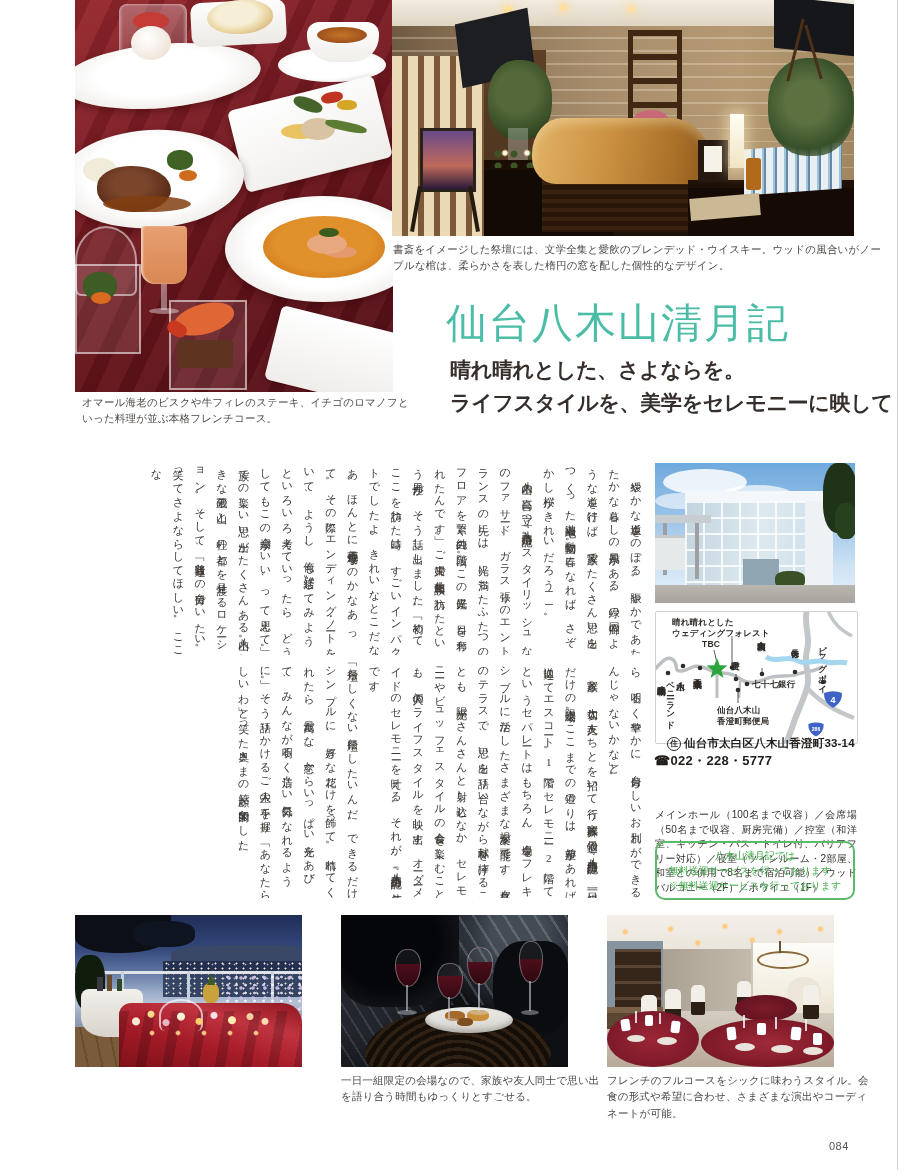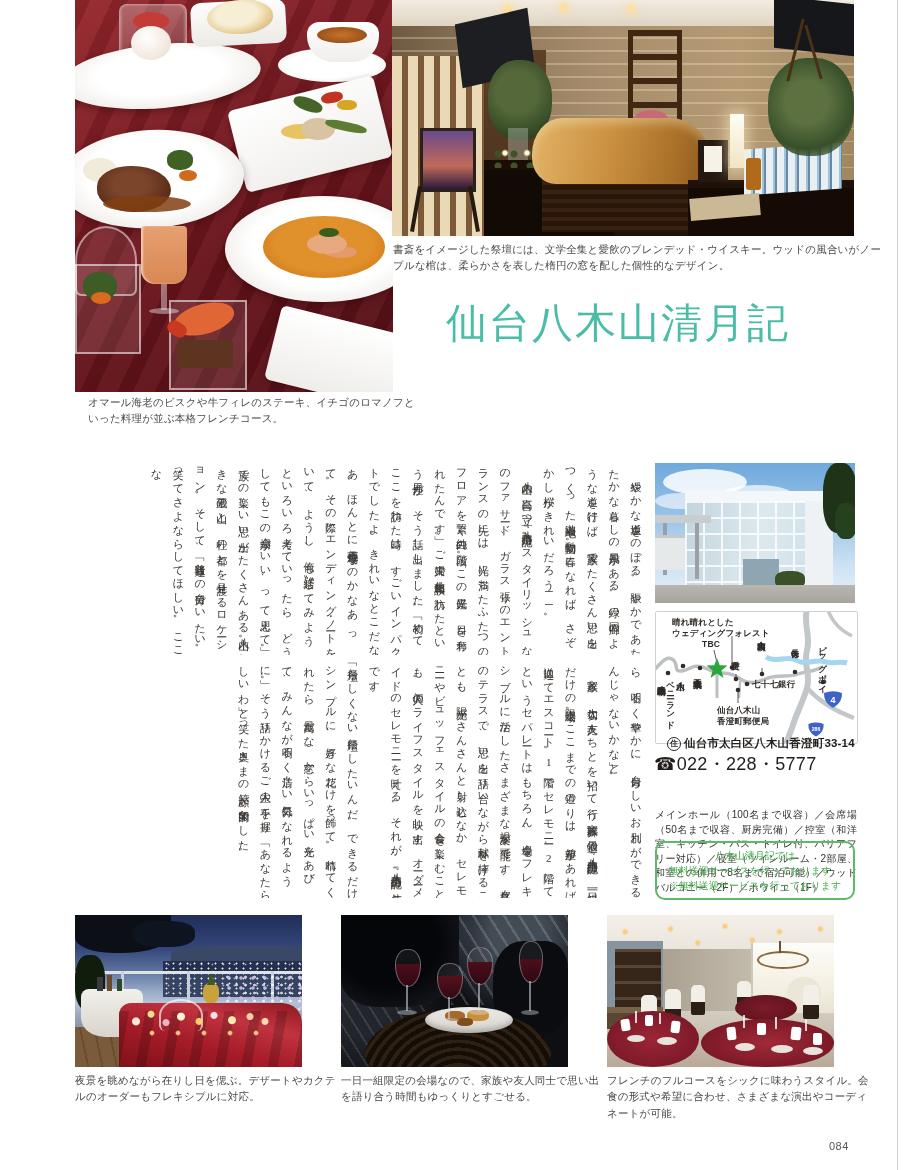--- a/index.html
+++ b/index.html
@@ -15,21 +15,21 @@
   .article{position:absolute;writing-mode:vertical-rl;text-orientation:upright;
          font-family:"Liberation Serif",serif;font-size:11px;letter-spacing:1.1px;
          line-height:21.8px;color:#3b3733;white-space:pre-line;overflow:hidden;}
   .map{position:absolute;background:#fff;border:1px solid #cfd2d4;border-radius:2px;overflow:hidden;}
   .hlab,.vlab{position:absolute;font-weight:700;font-size:8.5px;line-height:10.5px;
          color:#2e2a27;white-space:pre-line;letter-spacing:.2px;}
   .vlab{writing-mode:vertical-rl;text-orientation:upright;line-height:10px;}
   .addr{position:absolute;font-weight:700;font-size:11.5px;color:#211d1a;letter-spacing:.2px;margin-left:13px;}
   .addr-mark{display:inline-block;width:12px;height:12px;border:1px solid #2b2724;border-radius:50%;
          font-size:8px;line-height:12px;text-align:center;font-weight:700;vertical-align:1px;margin-right:3px;}
-  .phone{position:absolute;font-weight:400;font-size:18px;color:#211d1a;letter-spacing:.3px;}
+  .phone{position:absolute;font-weight:700;font-size:13px;color:#211d1a;letter-spacing:.3px;}
   .facil{position:absolute;font-size:10px;line-height:1.45;color:#33302d;letter-spacing:.1px;text-align:justify;}
   .notice{position:absolute;border:2px solid #5cba6a;border-radius:10px;color:#3fae4a;
          font-size:10px;line-height:1.5;text-align:center;padding:5px 2px;font-weight:500;}
   .footer-pr{position:absolute;border:1px solid #8a8a8a;border-radius:2px;color:#555;
          font-size:9.5px;font-weight:700;line-height:11px;padding:1px 4px;letter-spacing:1px;margin-top:36px;}
   .footer-num{position:absolute;color:#555;font-size:11px;letter-spacing:.5px;}
   .rule{position:absolute;background:#cfcfcf;}
 </style>
 </head>
 <body>
@@ -109,21 +109,25 @@
     <div class="ab" style="left:338px;top:114px;width:14px;height:54px;background:linear-gradient(#fffdf4,#f0e4c4);box-shadow:0 0 14px 4px rgba(255,240,200,.55);"></div>
     <div class="ab" style="left:354px;top:158px;width:15px;height:32px;background:#b06a1a;border-radius:3px;"></div>
     <div class="ab" style="left:376px;top:58px;width:86px;height:98px;border-radius:45%;background:radial-gradient(circle at 45% 45%,#5c7040 0 30%,#37502a 65%,rgba(40,56,28,.25) 100%);"></div>
     <div class="ab" style="left:402px;top:18px;width:3px;height:64px;background:#4a3016;transform:rotate(14deg);"></div>
     <div class="ab" style="left:420px;top:24px;width:3px;height:56px;background:#4a3016;transform:rotate(-16deg);"></div>
     <div class="ab" style="left:298px;top:196px;width:70px;height:22px;background:#cbb894;transform:rotate(-5deg);"></div>
   </div>
 
   <div class="cap" style="left:393px;top:241px;width:492px;">書斎をイメージした祭壇には、文学全集と愛飲のブレンデッド・ウイスキー。ウッドの風合いがノーブルな棺は、柔らかさを表した楕円の窓を配した個性的なデザイン。</div>
   <div class="title" style="left:446px;top:296px;">仙台八木山清月記</div>
-  <div class="cap" style="left:88px;top:394px;width:332px;">オマール海老のビスクや牛フィレのステーキ、イチゴのロマノフといった料理が並ぶ本格フレンチコース。</div>
+  <div class="subtitle" style="left:450px;top:354px;">
+    <div>晴れ晴れとした、さよならを。</div>
+    <div>ライフスタイルを、美学をセレモニーに映して</div>
+  </div>
+  <div class="cap" style="left:82px;top:394px;width:332px;">オマール海老のビスクや牛フィレのステーキ、イチゴのロマノフといった料理が並ぶ本格フレンチコース。</div>
 
   <div class="article" style="left:75px;top:461px;width:571px;height:194px;">　緩やかな坂道をのぼる。賑やかであたたかな暮らしの風景がある。緑の回廊のような道を行けば、家族でたくさん思い出をつくった遊園地や動物園。春になれば、さぞかし桜がきれいだろう──。
 　八木山の高台に立つ『八木山清月記』。スタイリッシュな直線のファサード、ガラス張りのエントランスの先には、光に満ちたふたつのフロアを繋ぐ純白の階段。「この光景に、目を奪われたんです」。ご夫婦で生前相談に訪れたという男性が、そう話し出しました。「初めてここを訪ねた時は、すごいインパクトでしたよ。きれいなとこだなあ、ほんとに葬儀会場なのかなあ、って。その際にエンディング・ノートを戴いて、ようし、俺も〝終活〟してみよう、といろいろ考えていったら、どうしてもこの会場がいい、って思えて」。家族での楽しい思い出がたくさんある八木山。大好きな蔵王の山と、杜の都とを見渡せるロケーション。そして、「普段通りの自分でいたい。笑ってさよならしてほしい。ここな</div>
   <div class="article" style="left:75px;top:659px;width:571px;height:239px;">ら、明るく華やかに、自分らしいお別れができるんじゃないかな」と。
 　家族と、大切な友人たちとを招いて行う家族葬に最適の『八木山清月記』は、一日一組だけの限定会場。ここまでの道のりは、希望があれば無料送迎にてエスコート。1階でセレモニー、2階にて会食というセパレートはもちろん、会場をフレキシブルに活かしたさまざまな提案が可能です。夕暮れのテラスで、思い出を語り合いながら献杯を捧げることも、陽光がさんさんと射し込むなか、セレモニーやビュッフェスタイルの会食を楽しむことも。個人のライフスタイルを映し出す、オーダーメイドのセレモニーを叶える。それが、『八木山清月記』の信条です。
 「祭壇らしくない祭壇にしたいんだ。できるだけシンプルに、好きな花だけを飾って。晴れてくれたら、最高だな。窓からいっぱい光をあびて、みんなが明るく清々しい気分になれるように」。そう語りかけるご主人の手を握り、「あなたらしいわ」と笑った奥さまの笑顔が印象的でした。</div>
 
   <div class="photo" style="left:655px;top:463px;width:200px;height:140px;background:linear-gradient(#6fa9dc 0%,#9cc4e8 40%,#cfe3f4 75%,#e8f2fa 100%);">
     <div class="ab" style="left:8px;top:6px;width:84px;height:26px;border-radius:50%;background:rgba(255,255,255,.85);"></div>
     <div class="ab" style="left:66px;top:22px;width:72px;height:20px;border-radius:50%;background:rgba(255,255,255,.7);"></div>
@@ -288,21 +292,20 @@
     <div class="ab" style="left:136px;top:100px;width:2px;height:13px;background:rgba(240,240,245,.85);"></div>
     <div class="ab" style="left:168px;top:102px;width:2px;height:12px;background:rgba(240,240,245,.85);"></div>
     <div class="ab" style="left:198px;top:104px;width:2px;height:12px;background:rgba(240,240,245,.85);"></div>
     <div class="ab" style="left:20px;top:120px;width:18px;height:7px;border-radius:50%;background:#e8e4dc;"></div>
     <div class="ab" style="left:50px;top:122px;width:20px;height:8px;border-radius:50%;background:#e8e4dc;"></div>
     <div class="ab" style="left:128px;top:128px;width:20px;height:8px;border-radius:50%;background:#e8e4dc;"></div>
     <div class="ab" style="left:164px;top:130px;width:22px;height:8px;border-radius:50%;background:#e8e4dc;"></div>
     <div class="ab" style="left:196px;top:132px;width:20px;height:8px;border-radius:50%;background:#e8e4dc;"></div>
   </div>
 
-  <div class="cap" style="left:75px;top:1072px;width:268px;">夜景を眺めながら在りし日を偲ぶ。デザートやカクテルのオーダーもフレキシブルに対応。</div>
   <div class="cap" style="left:607px;top:1072px;width:268px;">フレンチのフルコースをシックに味わうスタイル。会食の形式や希望に合わせ、さまざまな演出やコーディネートが可能。</div>
   <div class="cap" style="left:341px;top:1072px;width:268px;">一日一組限定の会場なので、家族や友人同士で思い出を語り合う時間もゆっくりとすごせる。</div>
 
   <div class="footer-pr" style="left:797px;top:1140px;">PR</div>
   <div class="footer-num" style="left:829px;top:1140px;">084</div>
 
   <div class="rule" style="left:897px;top:0;width:1px;height:1170px;"></div>
 
 </div>
 

